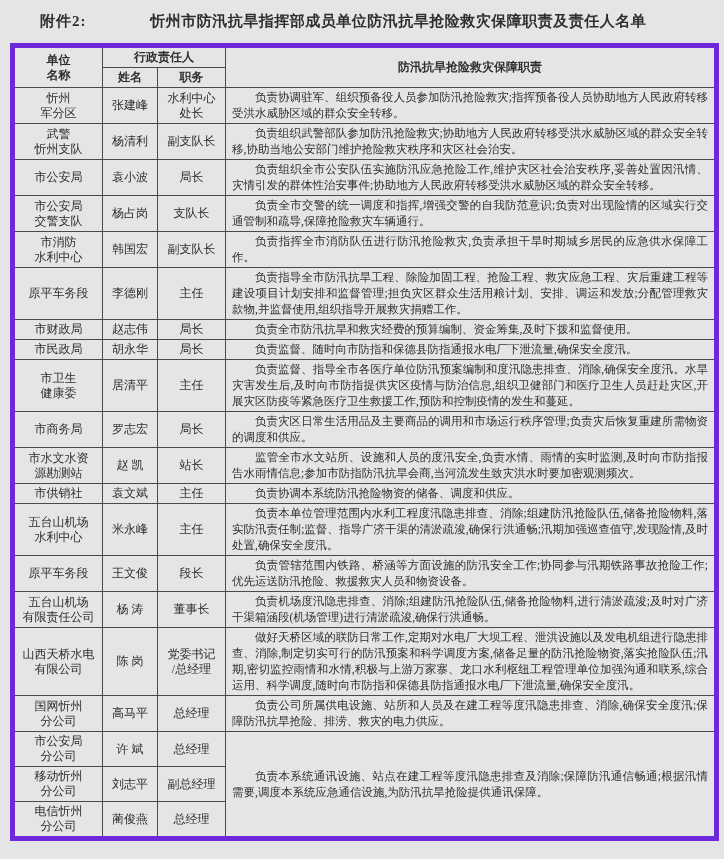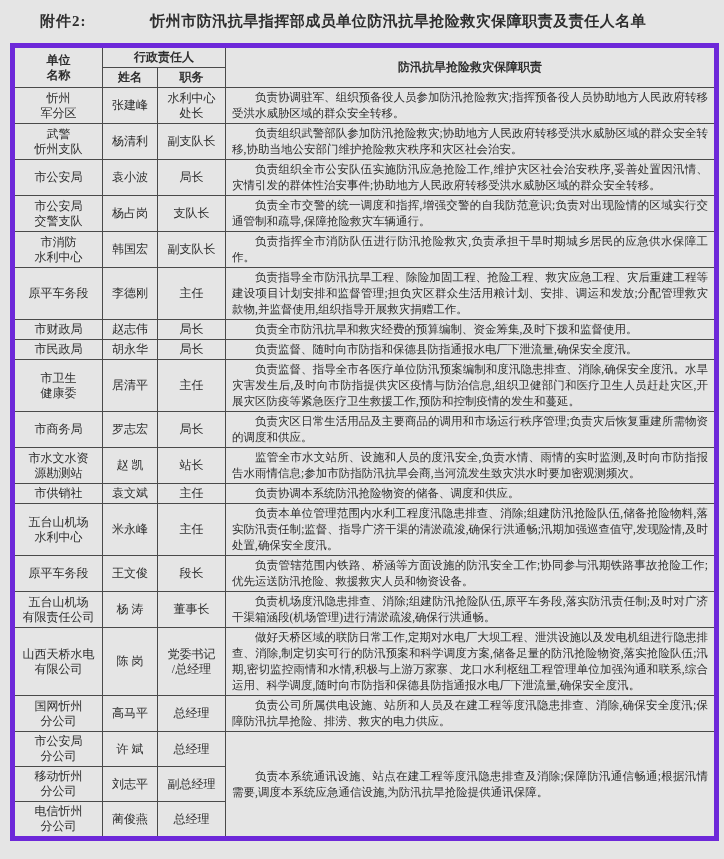--- a/index.html
+++ b/index.html
@@ -192,21 +192,21 @@
           <td class="unit">原平车务段</td>
           <td class="pname">王文俊</td>
           <td class="pos">段长</td>
           <td class="duty">负责管辖范围内铁路、桥涵等方面设施的防汛安全工作;协同参与汛期铁路事故抢险工作;优先运送防汛抢险、救援救灾人员和物资设备。</td>
         </tr>
         <tr>
           <td class="unit">五台山机场
 有限责任公司</td>
           <td class="pname">杨 涛</td>
           <td class="pos">董事长</td>
-          <td class="duty">负责机场度汛隐患排查、消除;组建防汛抢险队伍,原平车务段,落实防汛责任制;及时对广济干渠箱涵段(机场管理)进行清淤疏浚,确保行洪通畅。</td>
+          <td class="duty">负责机场度汛隐患排查、消除;组建防汛抢险队伍,储备抢险物料,进行清淤疏浚;及时对广济干渠箱涵段(机场管理)进行清淤疏浚,确保行洪通畅。</td>
         </tr>
         <tr>
           <td class="unit">山西天桥水电
 有限公司</td>
           <td class="pname">陈 岗</td>
           <td class="pos">党委书记
 /总经理</td>
           <td class="duty">做好天桥区域的联防日常工作,定期对水电厂大坝工程、泄洪设施以及发电机组进行隐患排查、消除,制定切实可行的防汛预案和科学调度方案,储备足量的防汛抢险物资,落实抢险队伍;汛期,密切监控雨情和水情,积极与上游万家寨、龙口水利枢纽工程管理单位加强沟通和联系,综合运用、科学调度,随时向市防指和保德县防指通报水电厂下泄流量,确保安全度汛。</td>
         </tr>
         <tr>

